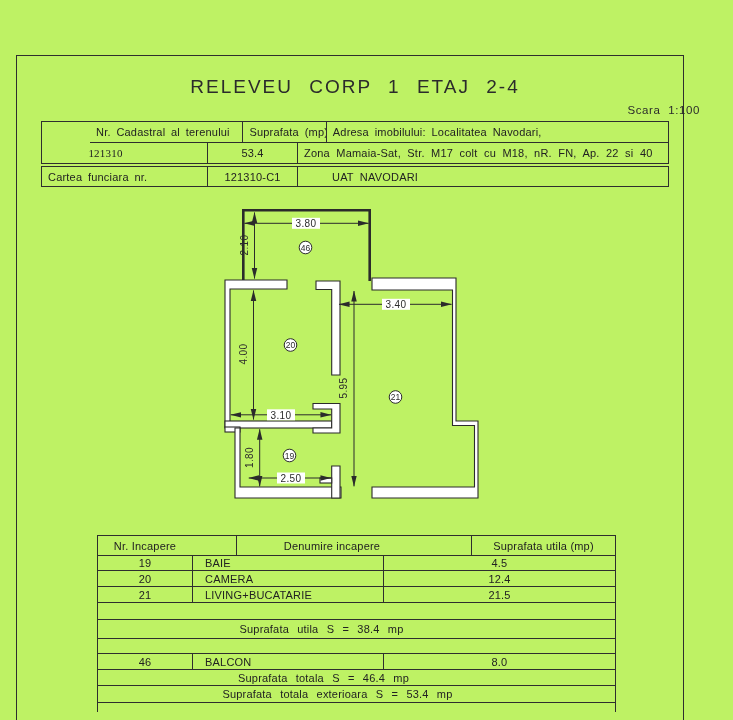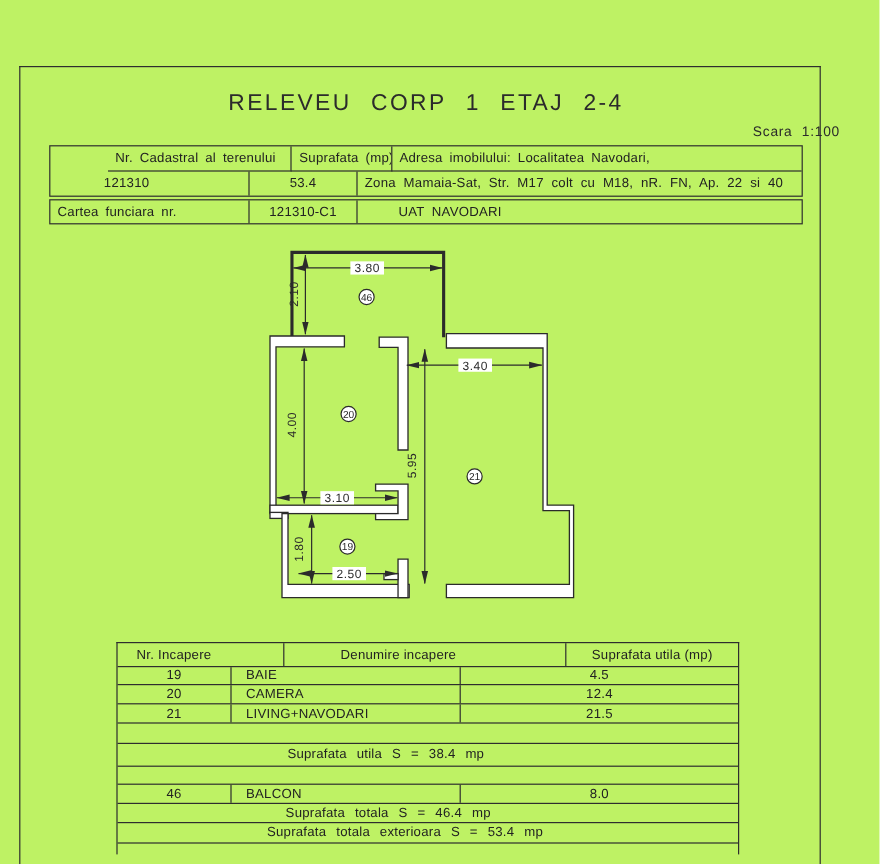--- a/index.html
+++ b/index.html
@@ -53,21 +53,21 @@
   <div class="abs title">RELEVEU CORP 1 ETAJ 2-4</div>
   <div class="abs scara">Scara 1:100</div>
 
   <div class="abs tbl" style="left:41px;top:121px;width:626px;">
     <div class="row" style="height:21px;margin-left:48px;">
       <div class="cell info-c1 c-left bb">Nr. Cadastral al terenului</div>
       <div class="cell info-c2 c-left bl bb">Suprafata (mp)</div>
       <div class="cell info-c3 c-left bl bb">Adresa imobilului: Localitatea Navodari,</div>
     </div>
     <div class="row" style="height:20px;">
-      <div class="cell info-c1 c-center" style="padding-right:38px;">121310</div>
+      <div class="cell info-c1 c-center" style="padding-right:38px;font-family:Liberation Serif, serif;">121310</div>
       <div class="cell info-c2 c-center bl">53.4</div>
       <div class="cell info-c3 c-left bl addr">Zona Mamaia-Sat, Str. M17 colt cu M18, nR. FN, Ap. 22 si 40</div>
     </div>
   </div>
 
   <div class="abs tbl" style="left:41px;top:166px;width:626px;">
     <div class="row" style="height:19px;">
       <div class="cell info-c1 c-left">Cartea funciara nr.</div>
       <div class="cell info-c2 c-center bl">121310-C1</div>
       <div class="cell info-c3 c-left bl" style="padding-left:34px;word-spacing:3px;">UAT NAVODARI</div>
@@ -175,21 +175,21 @@
       <div class="cell a-c2 bl" style="padding-left:12px;">BAIE</div>
       <div class="cell a-c3 c-center bl">4.5</div>
     </div>
     <div class="row bb" style="height:16px;">
       <div class="cell a-c1 c-center">20</div>
       <div class="cell a-c2 bl" style="padding-left:12px;">CAMERA</div>
       <div class="cell a-c3 c-center bl">12.4</div>
     </div>
     <div class="row bb" style="height:16px;">
       <div class="cell a-c1 c-center">21</div>
-      <div class="cell a-c2 bl" style="padding-left:12px;">LIVING+NAVODARI</div>
+      <div class="cell a-c2 bl" style="padding-left:12px;">LIVING+BUCATARIE</div>
       <div class="cell a-c3 c-center bl">21.5</div>
     </div>
     <div class="row bb" style="height:17px;"></div>
     <div class="row bb sumrow" style="height:19px;align-items:center;padding-right:70px;">
       <span>Suprafata utila S = 38.4 mp</span>
     </div>
     <div class="row bb" style="height:15px;"></div>
     <div class="row bb" style="height:16px;">
       <div class="cell a-c1 c-center">46</div>
       <div class="cell a-c2 bl" style="padding-left:12px;">BALCON</div>

